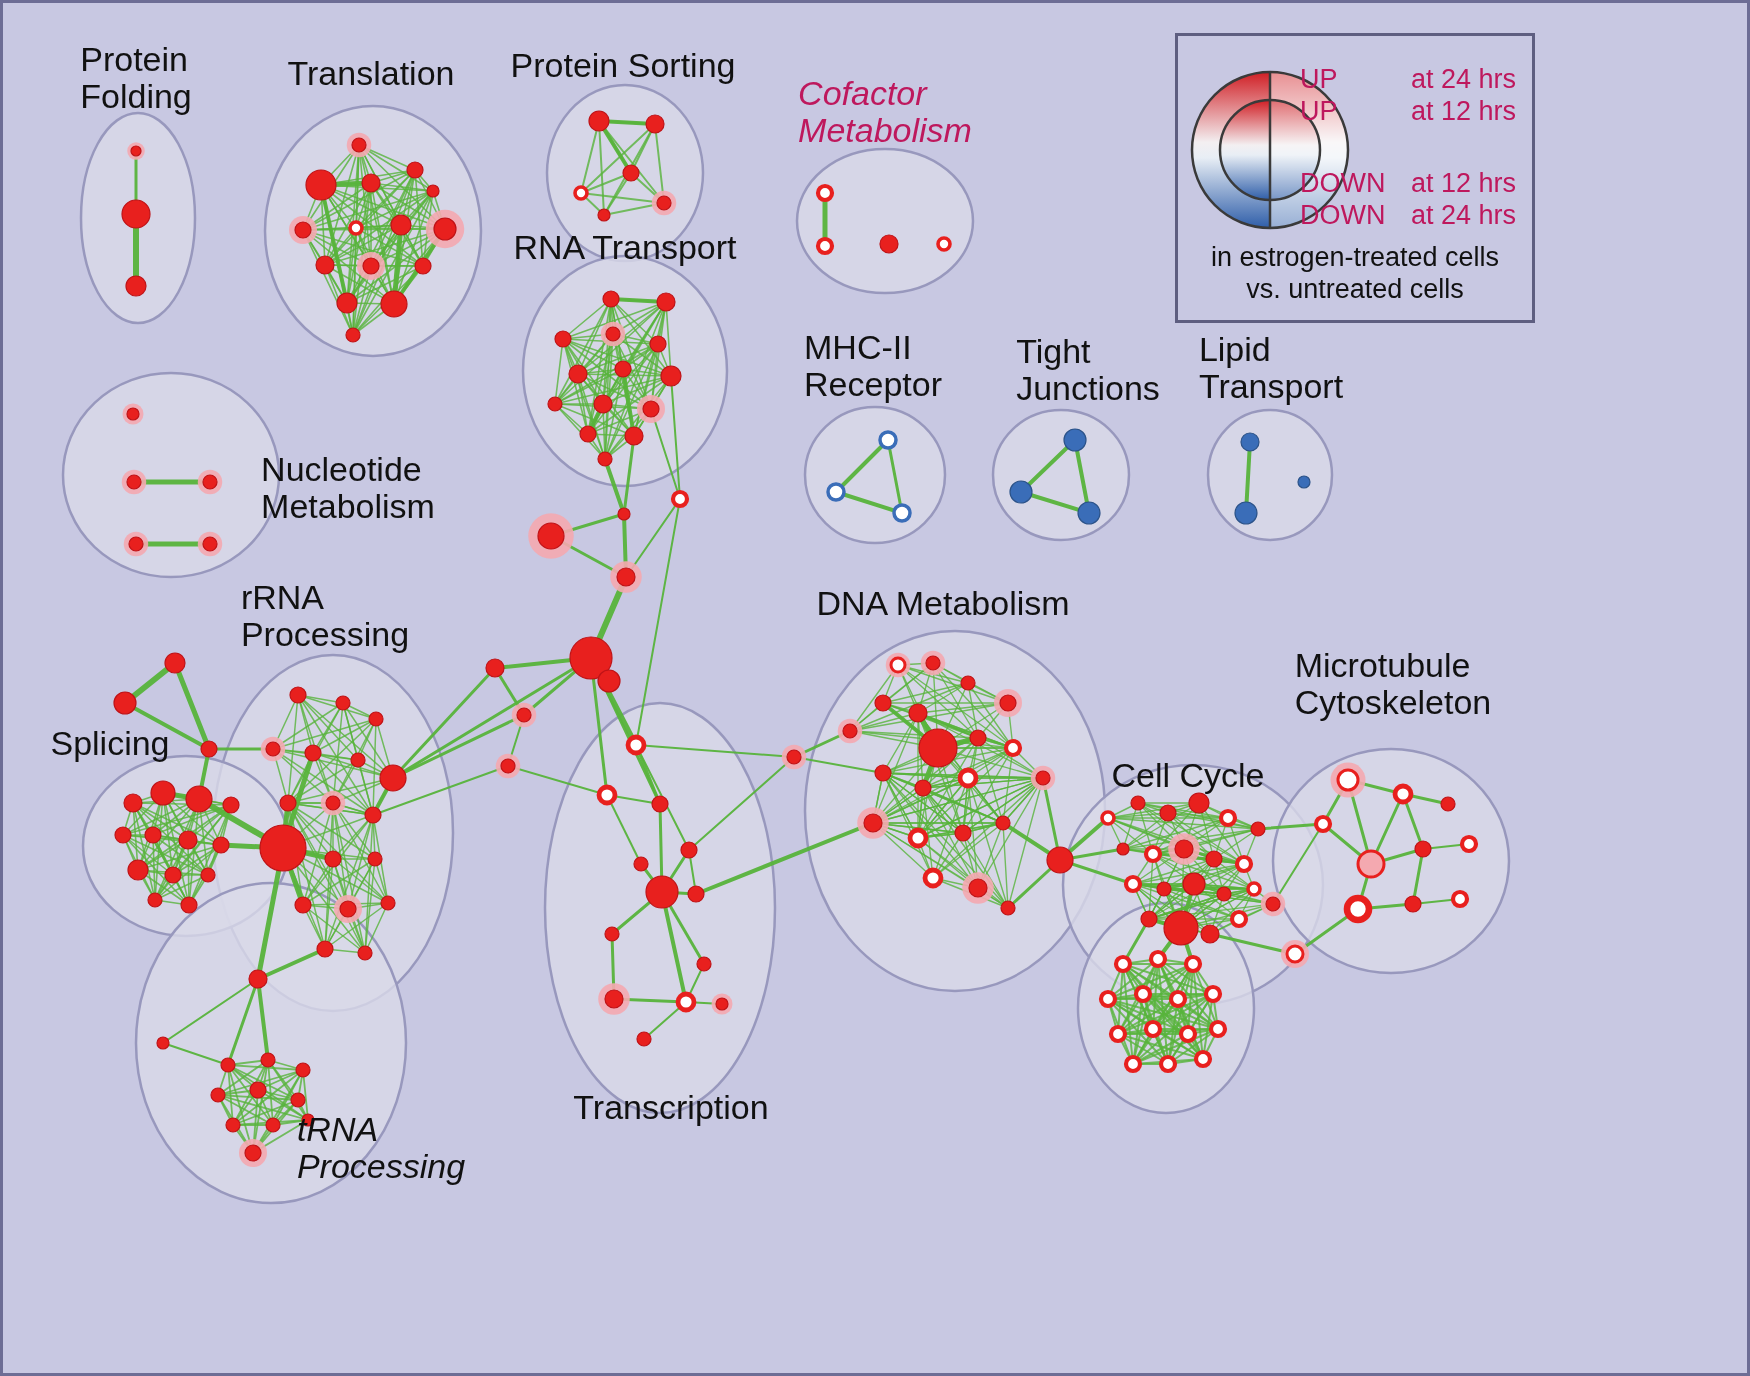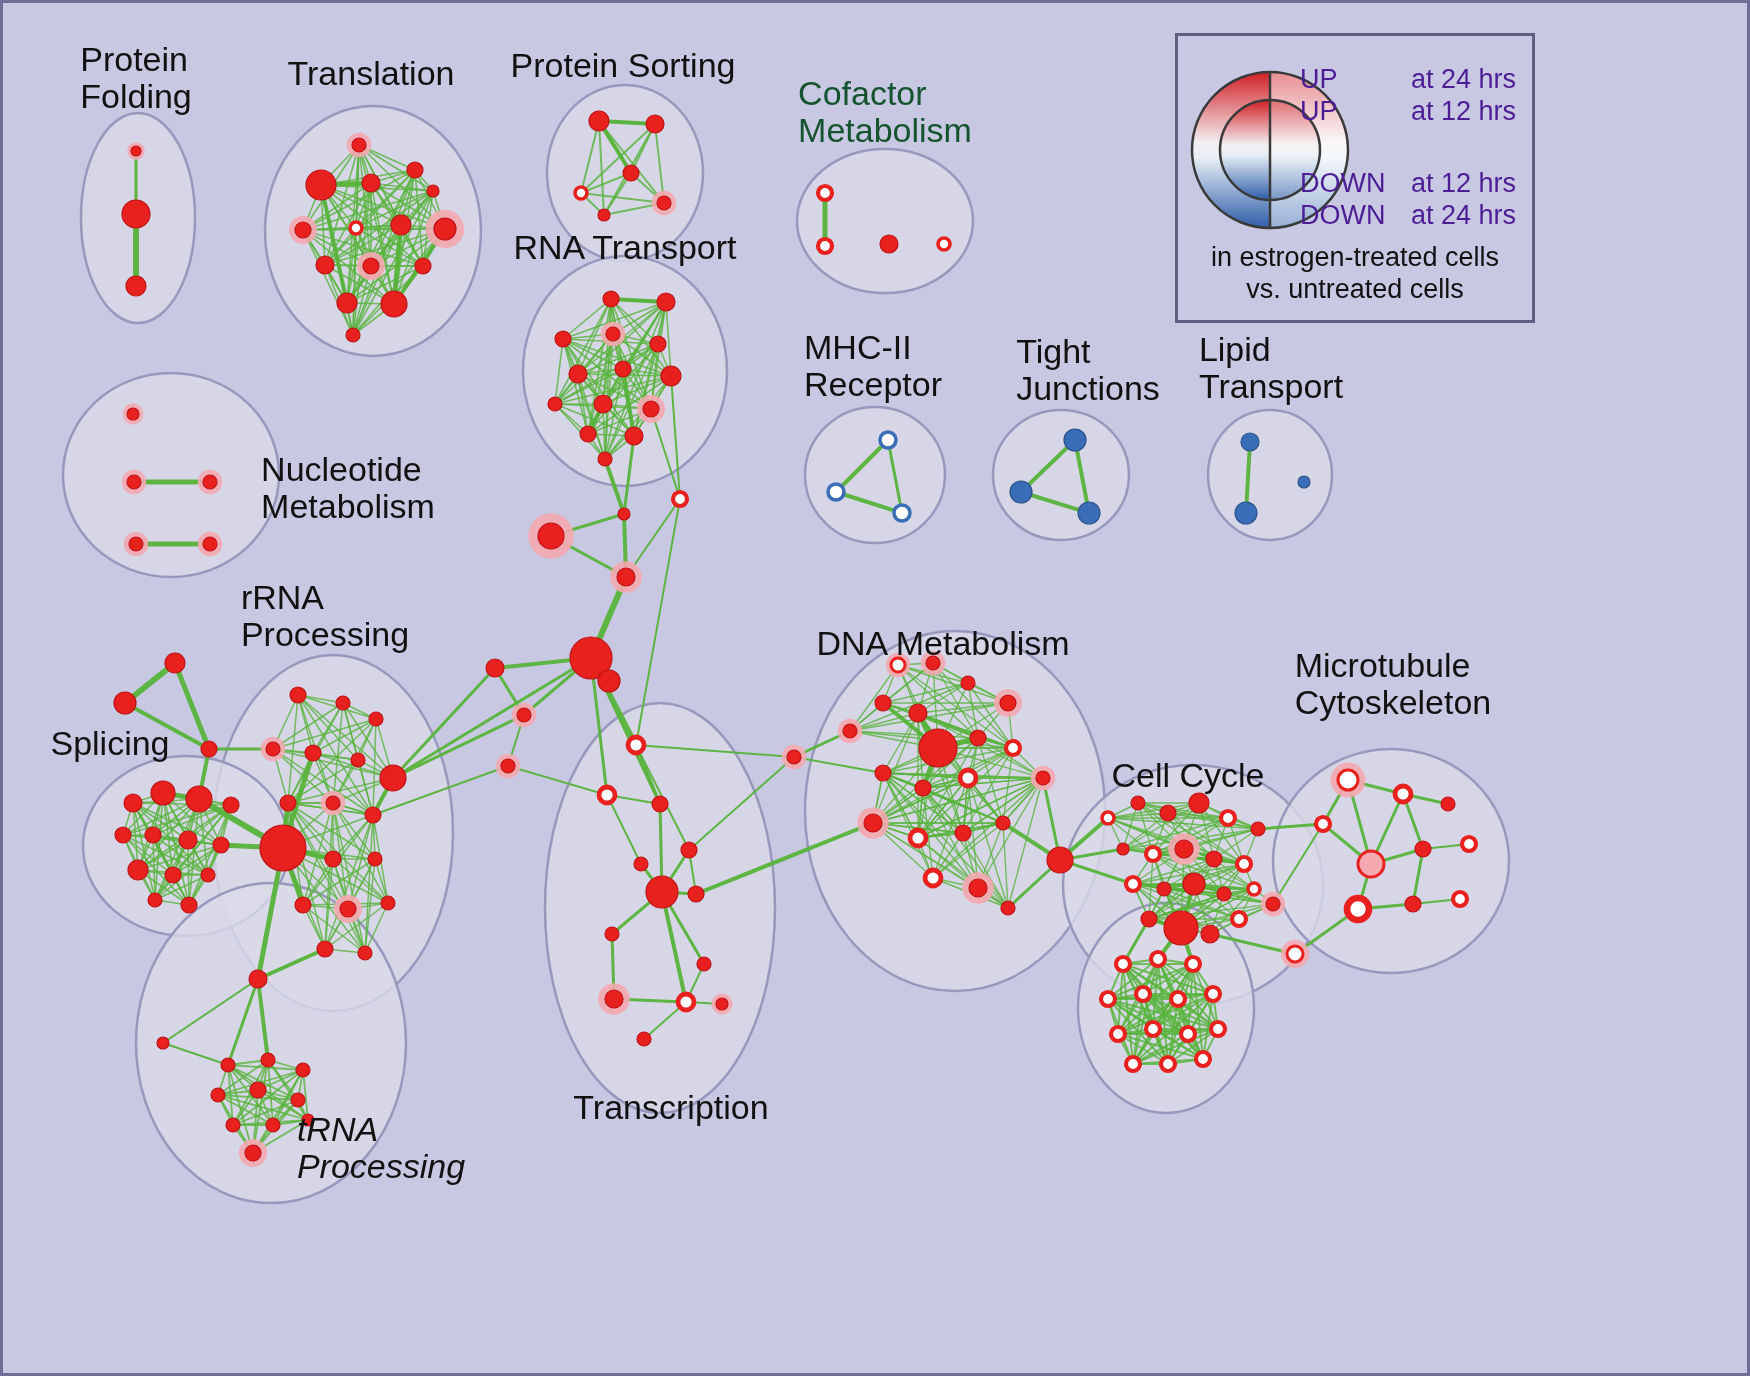--- a/index.html
+++ b/index.html
@@ -23,21 +23,21 @@
     white-space:nowrap;
   }
   #legend{
     position:absolute;
     left:1172px;top:30px;
     width:360px;height:290px;
     border:3px solid #5e5e80;
     box-sizing:border-box;
   }
   #legend-glyph-svg{position:absolute;left:4px;top:6px;}
-  .lrow{position:absolute;left:0;right:0;height:32px;font-size:27px;color:#4c1d95;}
+  .lrow{position:absolute;left:0;right:0;height:32px;font-size:27px;color:#be185d;}
   .lrow .dir{position:absolute;left:122px;top:0;}
   .lrow .time{position:absolute;right:16px;top:0;}
   .lcap{position:absolute;left:0;right:0;text-align:center;font-size:27px;color:#111;}
 </style>
 </head>
 <body>
 
 <div id="stage" style="background: rgb(200, 200, 226);">
   <svg id="network" width="1750" height="1376">
       <g>
@@ -1645,21 +1645,21 @@
       <div class="cluster-label" style="left: 133px; top: 38px; color: rgb(17, 17, 17);">
         <div>Protein</div>
         <div>Folding</div>
       </div>
       <div class="cluster-label" style="left: 368px; top: 52px; color: rgb(17, 17, 17);">
         <div>Translation</div>
       </div>
       <div class="cluster-label" style="left: 620px; top: 44px; color: rgb(17, 17, 17);">
         <div>Protein Sorting</div>
       </div>
-      <div class="cluster-label" style="left: 882px; top: 72px; color: #14532d;">
+      <div class="cluster-label" style="left: 882px; top: 72px; color: #be185d; font-style: italic;">
         <div>Cofactor</div>
         <div>Metabolism</div>
       </div>
       <div class="cluster-label" style="left: 622px; top: 226px; color: rgb(17, 17, 17);">
         <div>RNA Transport</div>
       </div>
       <div class="cluster-label" style="left: 870px; top: 326px; color: rgb(17, 17, 17);">
         <div>MHC-II</div>
         <div>Receptor</div>
       </div>
@@ -1682,21 +1682,21 @@
       <div class="cluster-label" style="left: 107px; top: 722px; color: rgb(17, 17, 17);">
         <div>Splicing</div>
       </div>
       <div class="cluster-label" style="left: 378px; top: 1108px; color: rgb(17, 17, 17); font-style: italic;">
         <div>tRNA</div>
         <div>Processing</div>
       </div>
       <div class="cluster-label" style="left: 668px; top: 1064px; color: rgb(17, 17, 17); margin-top: 22px;">
         <div>Transcription</div>
       </div>
-      <div class="cluster-label" style="left: 940px; top: 582px; color: rgb(17, 17, 17); margin-top: 40px;">
+      <div class="cluster-label" style="left: 940px; top: 582px; color: rgb(17, 17, 17);">
         <div>DNA Metabolism</div>
       </div>
       <div class="cluster-label" style="left: 1185px; top: 754px; color: rgb(17, 17, 17);">
         <div>Cell Cycle</div>
       </div>
       <div class="cluster-label" style="left: 1390px; top: 644px; color: rgb(17, 17, 17);">
         <div>Microtubule</div>
         <div>Cytoskeleton</div>
       </div>
       <div class="cluster-label" style="left: 1170px; top: 1088px; color: rgb(17, 17, 17);">

